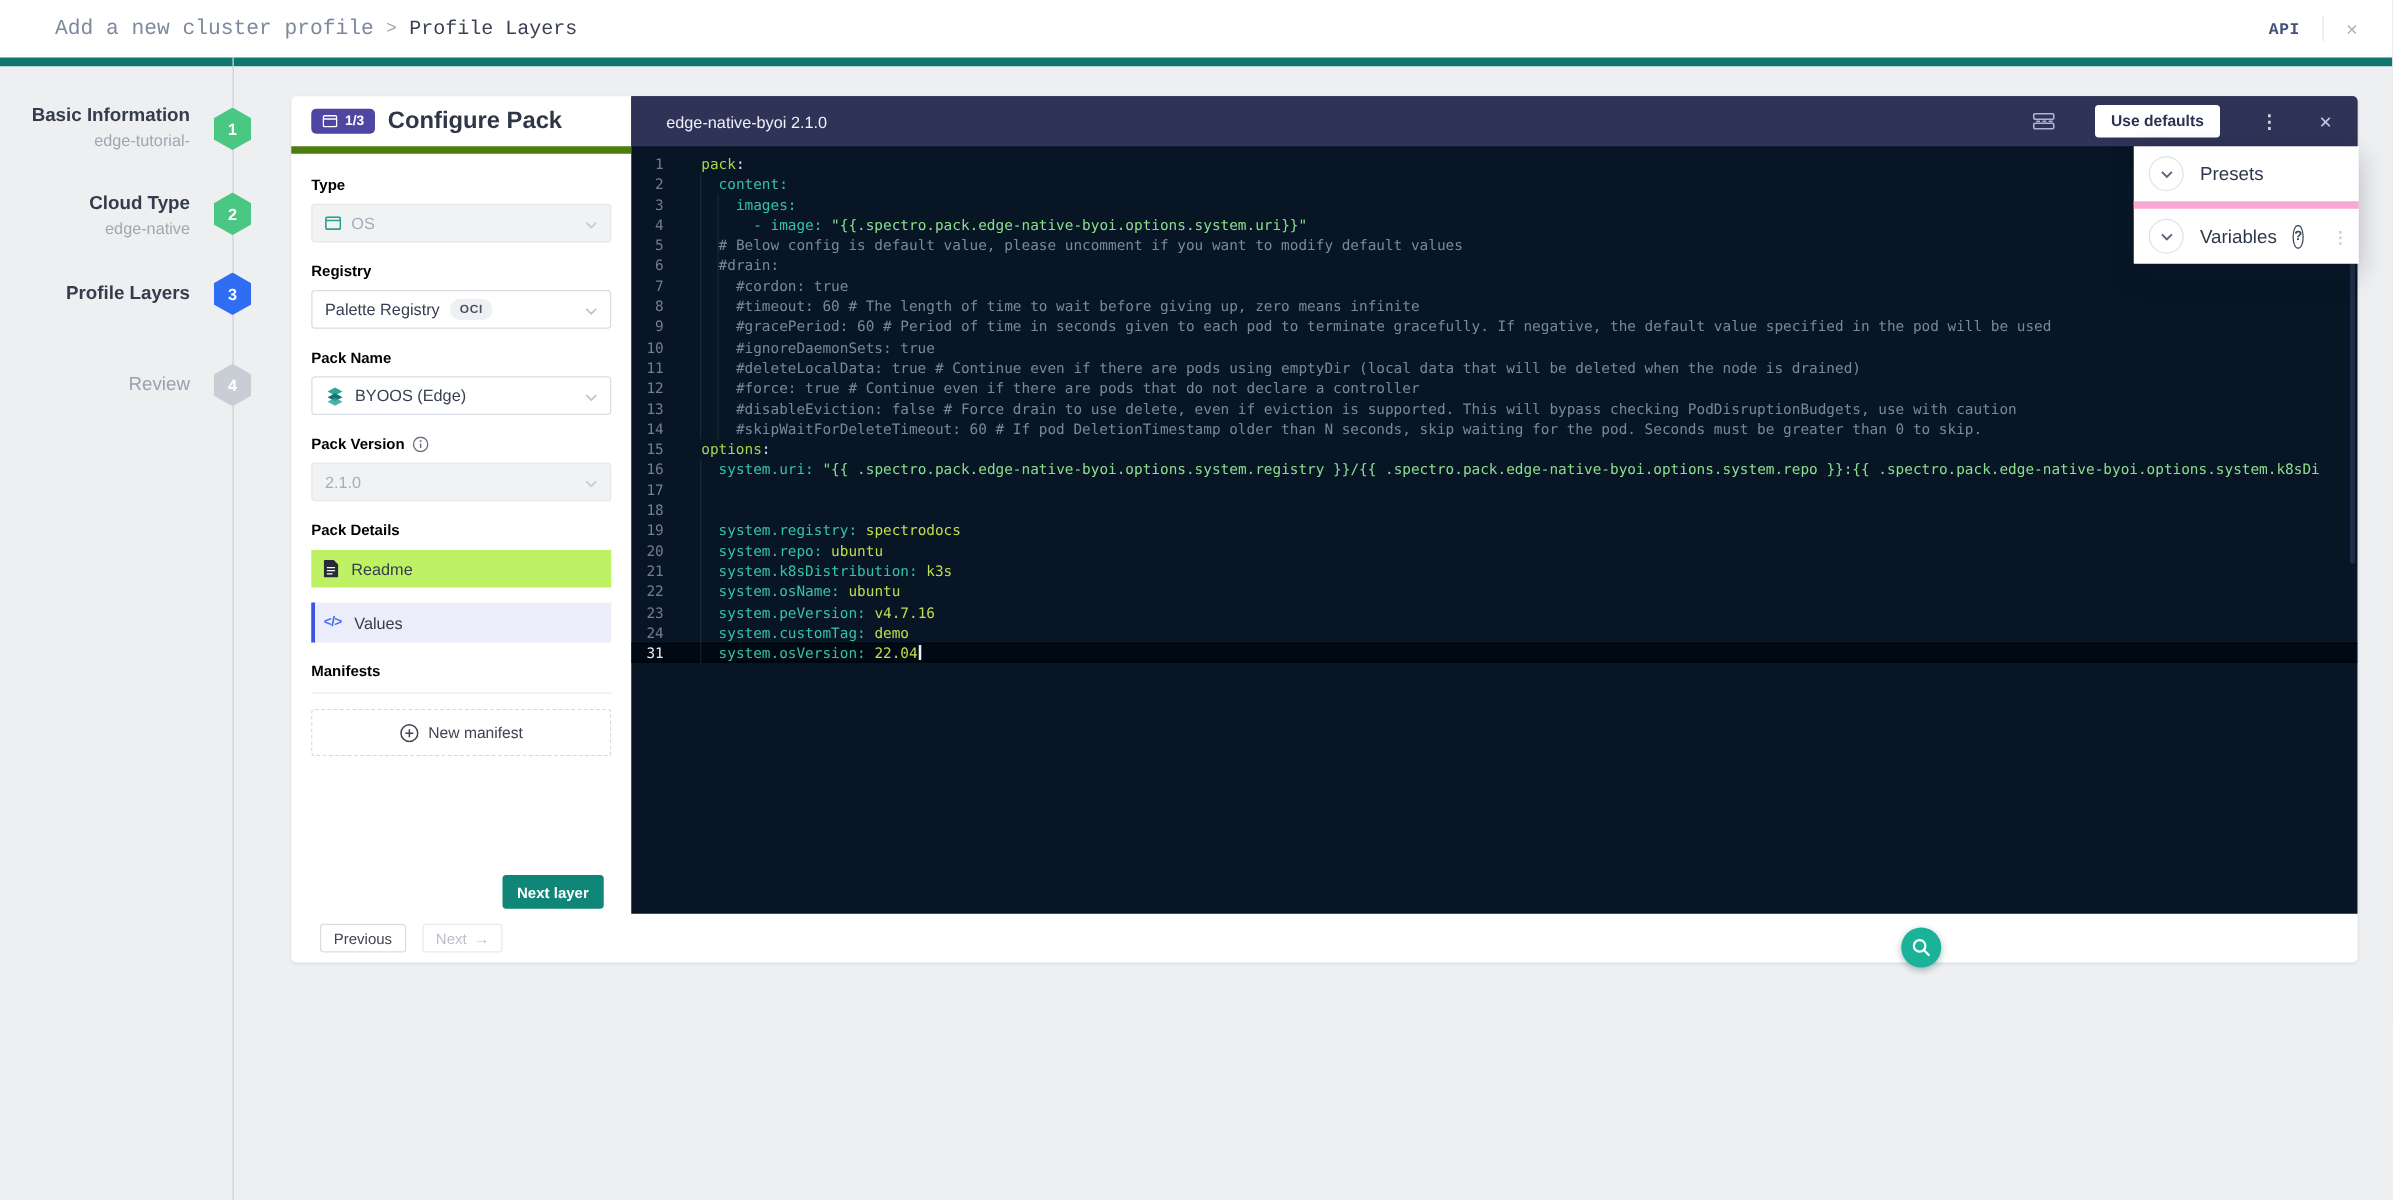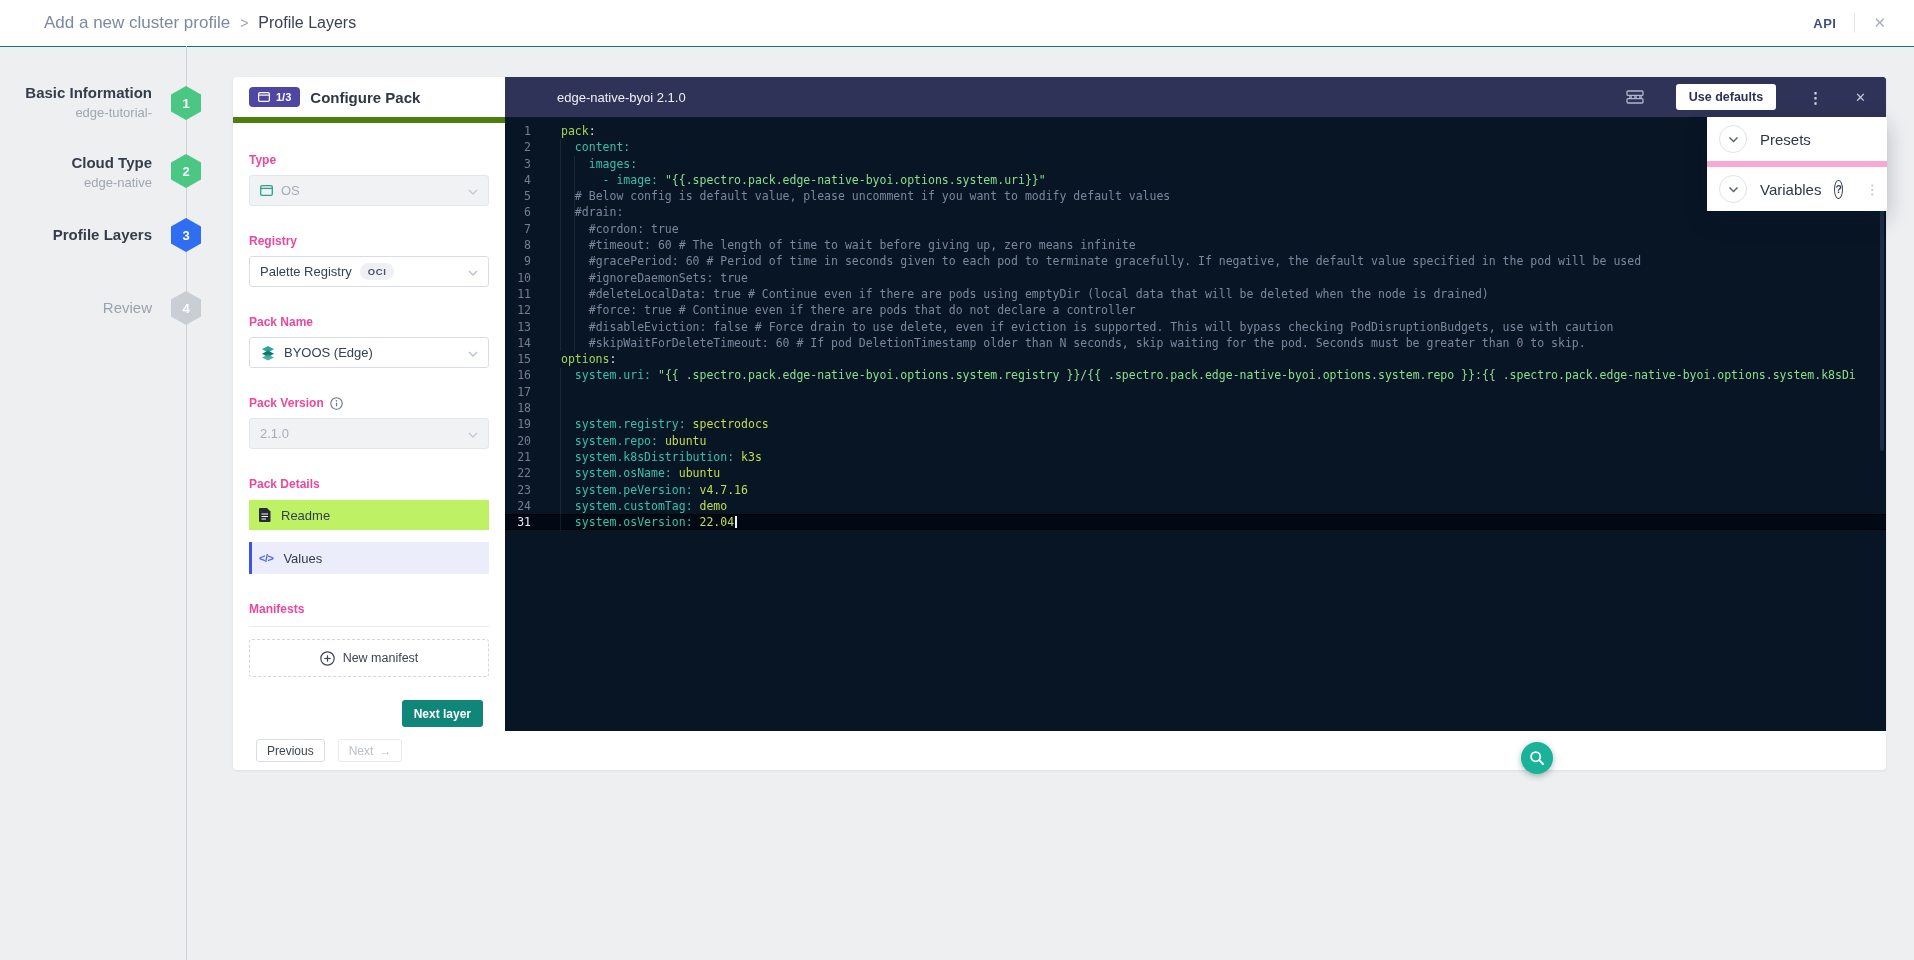--- a/index.html
+++ b/index.html
@@ -1,21 +1,21 @@
 <!DOCTYPE html>
 <html style="--accent-teal: #108679; --step-done: #4ac783; --step-active: #2f6ef2; --step-todo: #c9cdd4; --badge-indigo: #4f46a3; --selected-blue: #3a56e8; --editor-header: #2f3357; --editor-bg: #071525; --current-line: #010a14; --chat-teal: #1ab299;"><head>
 <meta charset="utf-8">
 <style>
   html,body{margin:0;padding:0;background:#dfe2e6;}
   .page{position:relative;width:1914px;height:960px;background:#edeff1;overflow:hidden;
         font-family:"Liberation Sans",sans-serif;color:#3a4152;}
 
   
   .topbar{position:absolute;left:0;top:0;width:100%;height:46px;background:#fff;
-          border-bottom:1px solid #0f766e;display:flex;align-items:center;}
+          border-bottom:7px solid #0f766e;display:flex;align-items:center;font-family:Liberation Mono, monospace;}
   .breadcrumb{margin-left:44px;display:flex;align-items:center;gap:10px;}
   .bc-primary{font-size:17px;color:#7e89a0;cursor:pointer;}
   .bc-sep{font-size:14px;color:#9aa3b2;}
   .bc-current{font-size:16px;color:#3a4152;}
   .topbar-right{margin-left:auto;margin-right:28px;display:flex;align-items:center;gap:18px;}
   .api-link{font-size:13px;font-weight:600;color:#44507c;letter-spacing:.5px;cursor:pointer;}
   .topbar-divider{width:1px;height:20px;background:#e2e5ea;}
   .topbar-close{font-size:15px;color:#a9b0ba;cursor:pointer;}
 
   
@@ -35,23 +35,23 @@
 
   
   .card{position:absolute;left:233px;top:77px;width:1653px;height:693px;background:#fff;
         border-radius:4px;box-shadow:0 1px 3px rgba(25,30,45,.08);}
 
   
   .config-panel{position:absolute;left:0;top:0;width:272px;height:693px;}
   .cp-header{height:40px;display:flex;align-items:center;padding:0 16px;border-bottom:6px solid #4d7c0f;}
   .badge{display:inline-flex;align-items:center;gap:6px;background:var(--badge-indigo,#4f46a3);color:#fff;
          font-size:11px;font-weight:600;padding:4px 9px;border-radius:4px;}
-  .cp-title{margin-left:10px;font-size:15px;font-weight:600;color:#2f3746;}
+  .cp-title{margin-left:10px;font-size:19px;font-weight:600;color:#2f3746;}
   .cp-body{padding:2px 16px 0 16px;}
-  .cp-label{margin-top:28px;font-size:12px;font-weight:600;color:#ec4899;display:flex;align-items:center;gap:6px;}
+  .cp-label{margin-top:16px;font-size:12px;font-weight:600;color:#000000;display:flex;align-items:center;gap:6px;}
   .select{margin-top:8px;height:29px;border:1px solid #d9dde3;border-radius:3px;background:#fff;
           display:flex;align-items:center;padding:0 10px;font-size:13px;color:#374052;gap:8px;cursor:pointer;}
   .select.disabled{background:#f1f2f4;border-color:#e3e6ea;color:#a6adb8;cursor:default;}
   .select .chev{margin-left:auto;}
   .pill{background:#eef0f3;color:#4a5260;font-size:9.5px;font-weight:600;letter-spacing:.6px;
         padding:3px 8px;border-radius:9px;}
   .pd-row{margin-top:9px;height:30px;display:flex;align-items:center;gap:10px;background:#bef264;
           padding:0 10px;font-size:13px;color:#353c4b;cursor:pointer;}
   .pd-row.selected{margin-top:12px;height:32px;background:#ebedfa;border-left:3px solid var(--selected-blue,#3a56e8);
           padding-left:7px;}
@@ -59,21 +59,21 @@
   .manifest-divider{margin-top:10px;height:1px;background:#e9ebef;}
   .new-manifest{margin-top:12px;height:38px;width:100%;background:#fff;border:1.5px dashed #d3d8df;border-radius:3px;
           display:flex;align-items:center;justify-content:center;gap:8px;font-size:12.5px;font-weight:500;
           color:#3d4450;cursor:pointer;font-family:inherit;}
   .next-layer{position:absolute;right:22px;bottom:43px;height:27px;padding:0 12px;background:var(--accent-teal,#108679);
           color:#fff;border:none;border-radius:3px;font-size:12px;font-weight:600;cursor:pointer;font-family:inherit;}
 
   
   .editor{position:absolute;left:272px;top:0;width:1381px;height:654px;background:var(--editor-bg,#071525);
           border-radius:0 4px 0 0;overflow:hidden;}
-  .editor-header{height:40px;background:var(--editor-header,#2f3357);display:flex;align-items:center;padding:0 20px 0 52px;}
+  .editor-header{height:40px;background:var(--editor-header,#2f3357);display:flex;align-items:center;padding:0 20px 0 28px;}
   .ed-title{font-size:13px;color:#eef0f6;}
   .ed-actions{margin-left:auto;display:flex;align-items:center;gap:32px;justify-content:center;}
   .ed-icon{display:inline-flex;cursor:pointer;}
   .use-defaults{background:#fff;color:#2c3154;border:none;border-radius:3px;height:26px;padding:0 13px;
           font-size:12.5px;font-weight:600;cursor:pointer;font-family:inherit;}
   .ed-kebab{color:#cfd4e2;font-size:15px;font-weight:700;cursor:pointer;line-height:1;}
   .ed-close{color:#c3c9da;font-size:13px;cursor:pointer;}
   .code{position:relative;height:614px;padding-top:6px;font-family:"DejaVu Sans Mono",monospace;
         font-size:11.5px;overflow:hidden;}
   .line{display:flex;height:16.3px;line-height:16.3px;}

